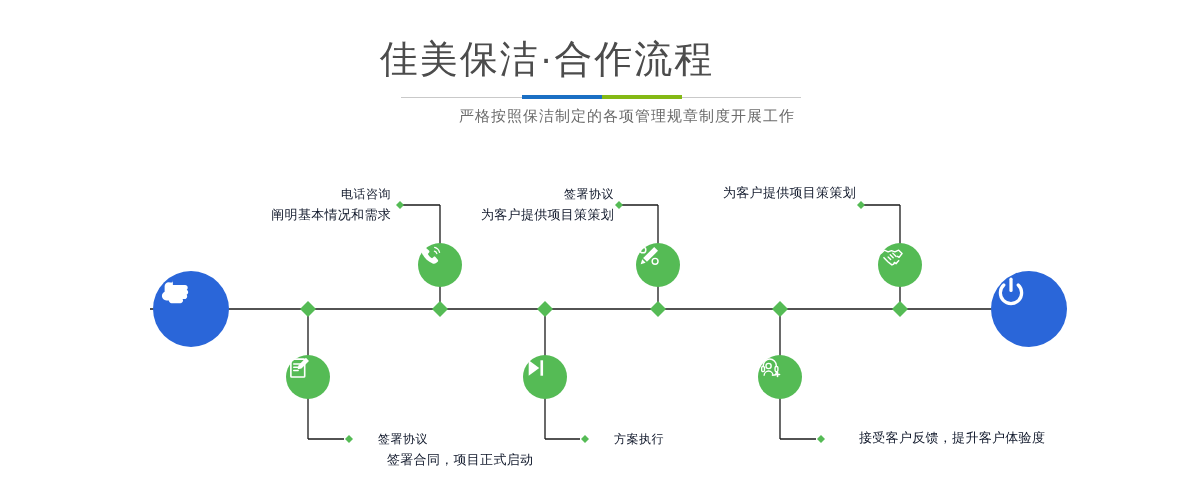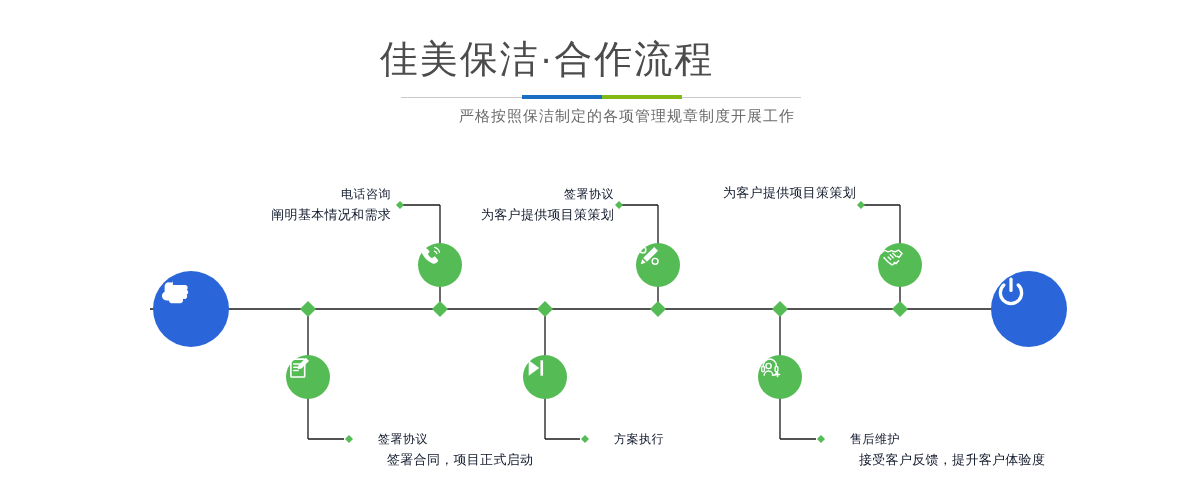--- a/index.html
+++ b/index.html
@@ -234,17 +234,16 @@
   <div class="lbl down" style="left:358px;top:278px;width:280px;">
     <span class="t">签署协议</span>
     <span class="d">签署合同，项目正式启动</span>
   </div>
 
   <div class="lbl down" style="left:594px;top:278px;width:280px;">
     <span class="t">方案执行</span>
   </div>
 
   <div class="lbl down" style="left:830px;top:278px;width:300px;">
-    <span class="t">售后维护</span>
     <span class="d">接受客户反馈，提升客户体验度</span>
   </div>
 
 </div>
 
 </body></html>

